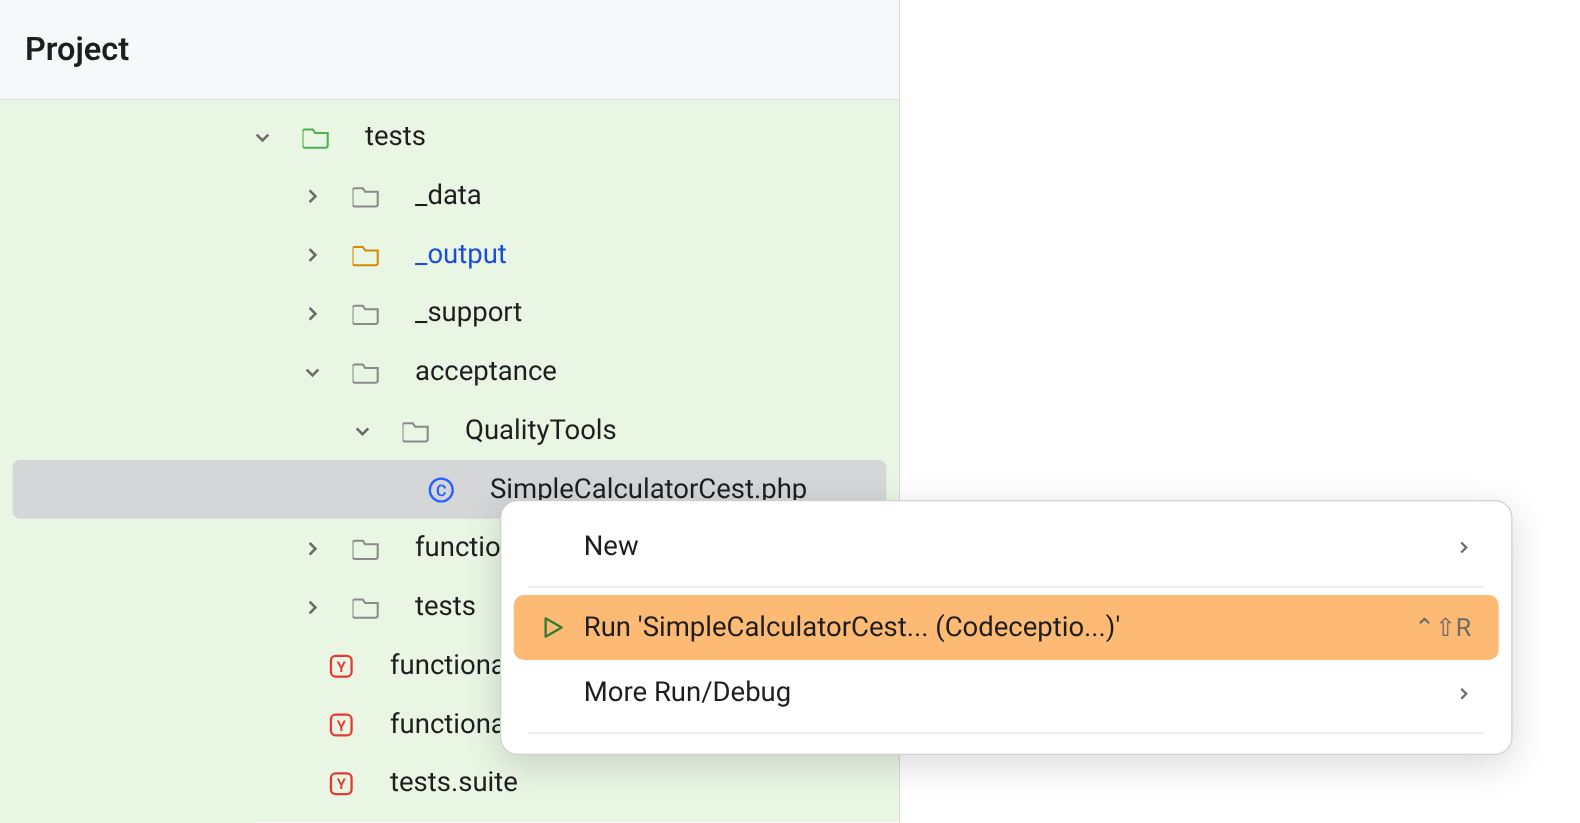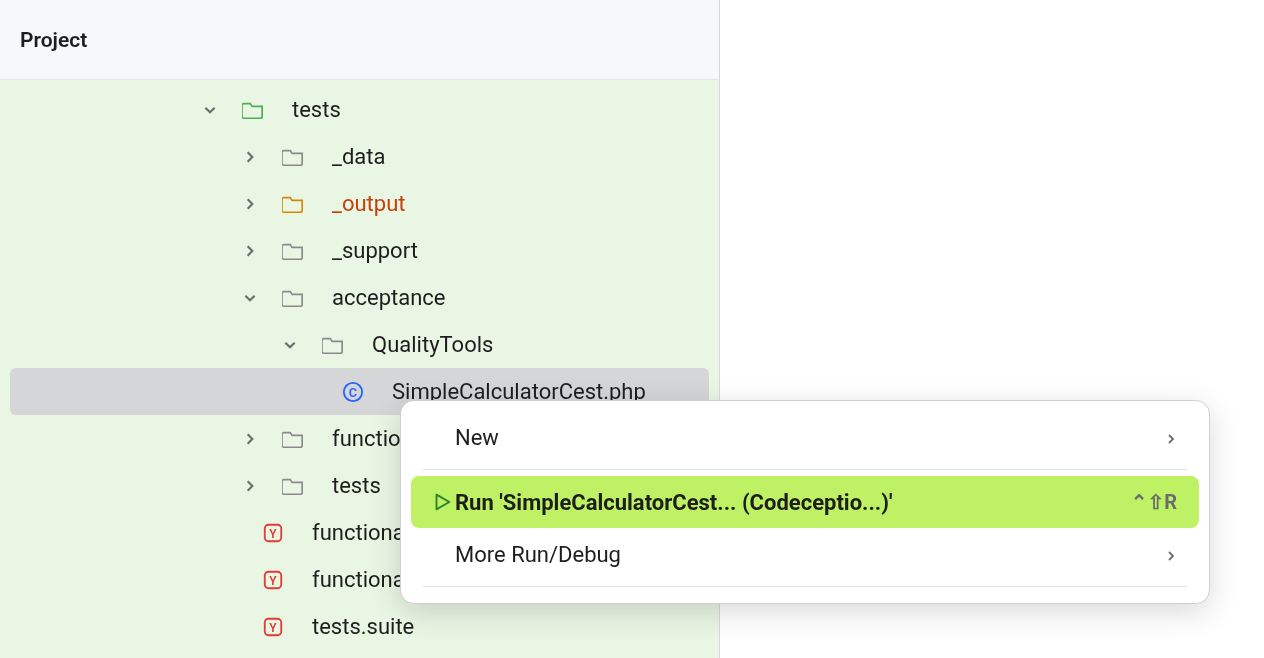--- a/index.html
+++ b/index.html
@@ -20,21 +20,21 @@
     flex-direction: column;
   }
   .header {
     height: 80px;
     background: #f7f8fa;
     border-bottom: 1px solid #e5e5e5;
     display: flex;
     align-items: center;
     padding-left: 20px;
     font-weight: 600;
-    font-size: 21px;
+    font-size: 26px;
     gap: 10px;
   }
   .header .chev { color: #6c6c6c; }
   .tree {
     flex: 1;
     background: #e9f6e4;
     padding-top: 6px;
     position: relative;
   }
   .row {
@@ -57,45 +57,45 @@
     justify-content: center;
     color: #6c6c6c;
   }
   .row .arrow svg { width: 14px; height: 14px; }
   .folder-icon { display:inline-flex; margin-right:8px; }
   .folder-icon svg { width:22px; height:20px; }
   .file-c-icon { display:inline-flex; margin-right:8px; }
   .file-c-icon svg { width:22px; height:22px; }
   .file-y-icon { display:inline-flex; margin-right:8px; }
   .file-y-icon svg { width:22px; height:22px; }
-  .orange { color: #c2410c; }
+  .orange { color: #1d4ed8; }
 
   .context-menu {
     position: absolute;
     left: 400px;
     top: 400px;
     width: 810px;
     background: #fff;
     border: 1px solid #d0d0d0;
     border-radius: 14px;
     box-shadow: 0 8px 30px rgba(0,0,0,0.15);
     padding: 10px 0;
   }
   .menu-item {
     display: flex;
     align-items: center;
     height: 52px;
     font-size: 22px;
     padding: 0 22px 0 18px;
+    gap: 12px;
     border-radius: 8px;
     margin: 0 10px;
   }
   .menu-item.highlight {
-    background: #bef264;
-    font-weight: bold;
+    background: #fdba74;
   }
   .menu-icon { width: 26px; display:inline-flex; justify-content:center; }
   .menu-icon svg { width: 22px; height: 22px; }
   .menu-label { flex: 1; }
   .shortcut { color: #6c6c6c; font-size: 20px; display:flex; align-items:center; gap:2px;}
   .shortcut.dim { color: #b8b8b8; }
   .menu-sep {
     height: 1px;
     background: #e2e2e2;
     margin: 6px 22px;

